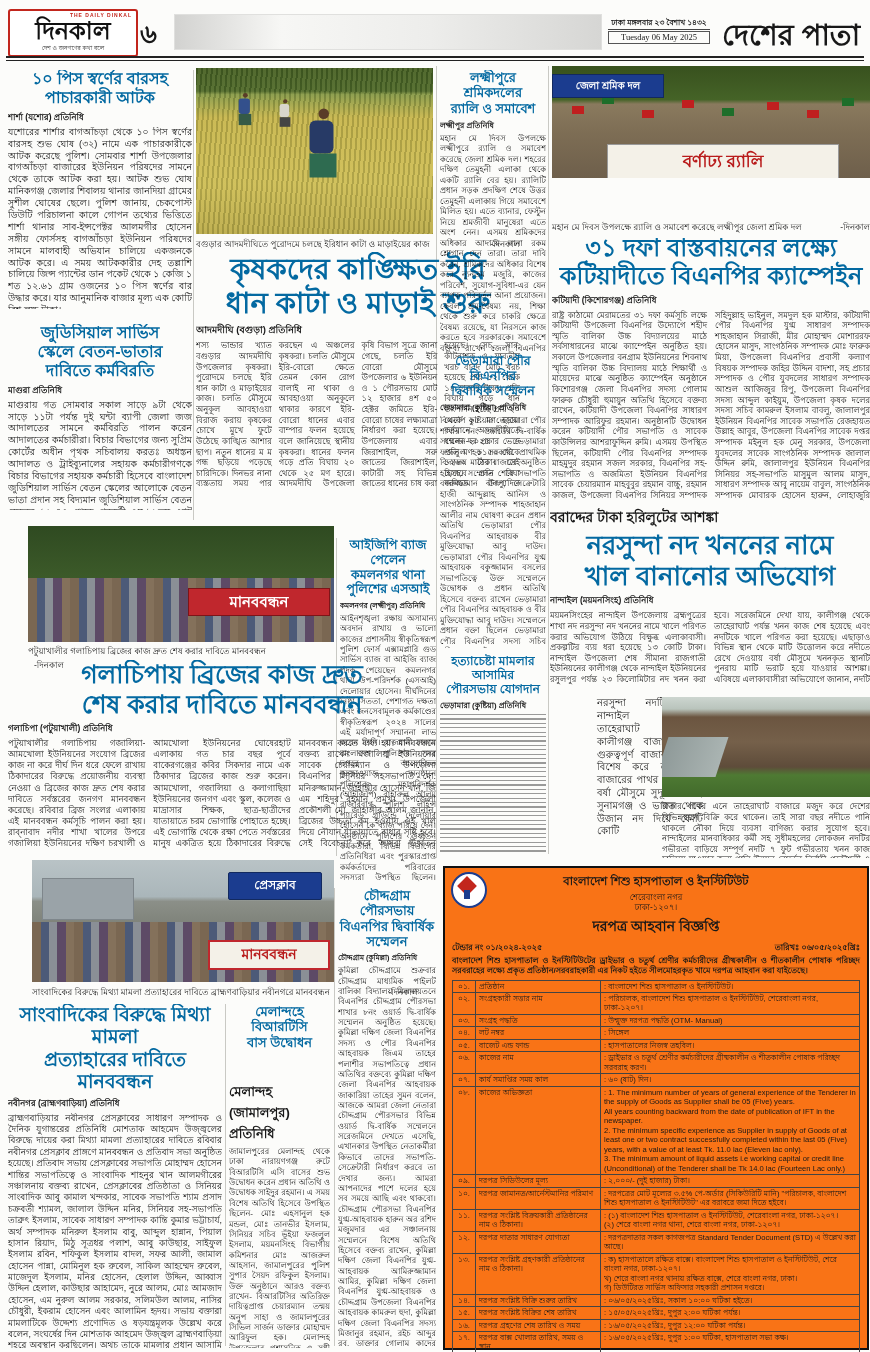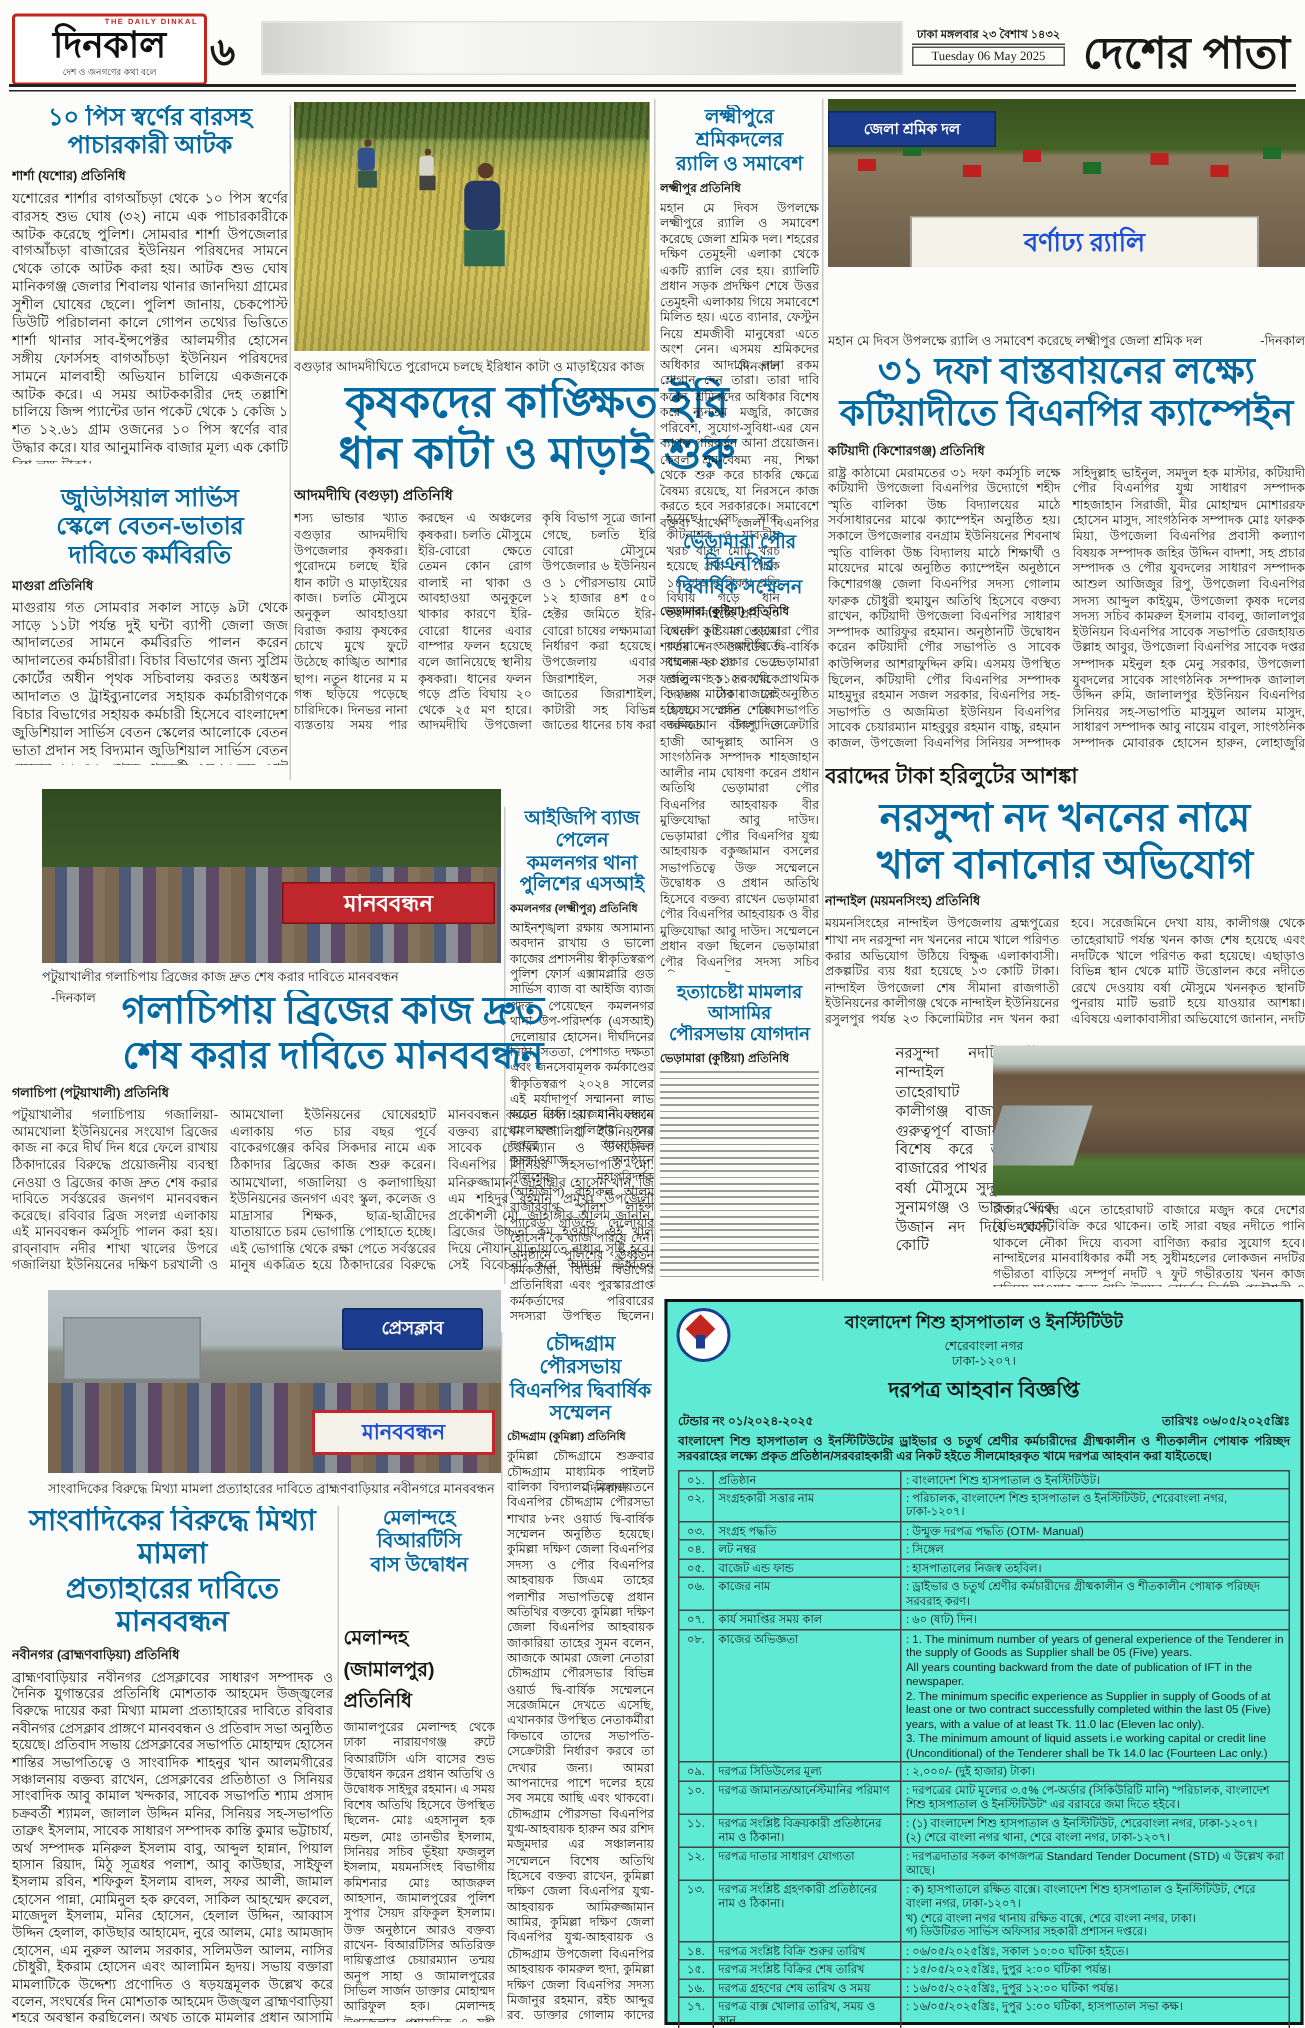--- a/index.html
+++ b/index.html
@@ -38,32 +38,32 @@
   .streaks{position:absolute;inset:0;background:repeating-linear-gradient(95deg,rgba(90,90,30,.25) 0 2px,rgba(230,215,120,.18) 2px 5px);}
   .fig{position:absolute;}
   .fig .head{width:7px;height:7px;border-radius:50%;background:#5a3c28;margin:0 auto;}
   .fig .torso{width:16px;height:22px;border-radius:4px;background:#273a66;margin-top:1px;}
   .fig .lungi{width:18px;height:16px;background:#355a46;margin:0 auto;}
   .ph-rally{background:linear-gradient(to bottom,#38511e 0,#456327 30%,#8a7a5e 34%,#7e6e55 58%,#6e5f4b 100%);}
   .flags{position:absolute;inset:0;}
   .flag{position:absolute;width:12px;height:8px;background:#c01f1f;}
   .flag.g{background:#1e6e2a;}
   .banner{position:absolute;background:#f4f1e8;border:1px solid #999;display:flex;align-items:center;justify-content:center;}
-  .banner .red{color:#1d4ed8;font-weight:900;}
+  .banner .red{color:#b91c1c;font-weight:900;}
   .bluestrip{position:absolute;background:#1b3c8f;color:#ffe77a;display:flex;align-items:center;justify-content:center;font-weight:700;}
   .signblue{position:absolute;background:#1b3c8f;color:#fff;display:flex;align-items:center;justify-content:center;font-weight:700;border:1px solid #12295f;}
   .ph-manob{background:linear-gradient(to bottom,#2f4a21 0,#3f5e2b 55%,#6b6a52 60%,#5e5c49 100%);}
   .crowd{position:absolute;left:0;right:0;background:repeating-linear-gradient(90deg,#7a6752 0 9px,#4c5a78 9px 17px,#8a8f96 17px 25px,#5d4a66 25px 34px,#84715b 34px 42px);}
   .redbanner{position:absolute;background:#c0272d;color:#fff;display:flex;align-items:center;justify-content:center;font-weight:900;border:1px solid #7e1418;}
   .ph-press{background:linear-gradient(to bottom,#b9c3c6 0,#aab6ba 30%,#8b8f88 34%,#7d8178 55%,#9b948a 100%);}
   .bldg{position:absolute;background:#9aa3a8;border:1px solid #7e868b;}
   .ph-river{background:linear-gradient(to bottom,#cdd6d0 0,#b9c4bc 12%,#6b5540 20%,#75604a 45%,#5e4c3a 70%,#4e7a33 78%,#426a2b 100%);}
   .water{position:absolute;background:linear-gradient(90deg,#8f9a99,#aab4b2);}
   
-  #tender{border:2.5px solid #111;background:#5eead4;}
+  #tender{border:2.5px solid #111;background:#f97316;}
   #tender .inner{position:relative;padding:5px 7px 4px 7px;height:100%;box-sizing:border-box;}
   .emblem{position:absolute;left:6px;top:4px;width:32px;height:32px;border:2px solid #1b3c8f;border-radius:50%;background:#fff;}
   .emblem:before{content:"";position:absolute;left:7px;top:5px;width:14px;height:14px;background:#c2261d;transform:rotate(45deg);}
   .emblem:after{content:"";position:absolute;left:11px;top:16px;width:6px;height:9px;background:#1b3c8f;}
   .torg{text-align:center;font-size:11.5px;font-weight:800;}
   .taddr{text-align:center;font-size:8.3px;line-height:1.25;}
   .ttitle{text-align:center;font-size:14px;font-weight:800;margin:2px 0;}
   .memo{display:flex;justify-content:space-between;font-size:8px;font-weight:700;margin:1px 0 2px 0;}
   .intro{font-size:8px;font-weight:700;text-align:justify;line-height:1.3;margin-bottom:3px;}
   table.tnd{width:100%;border-collapse:collapse;}

